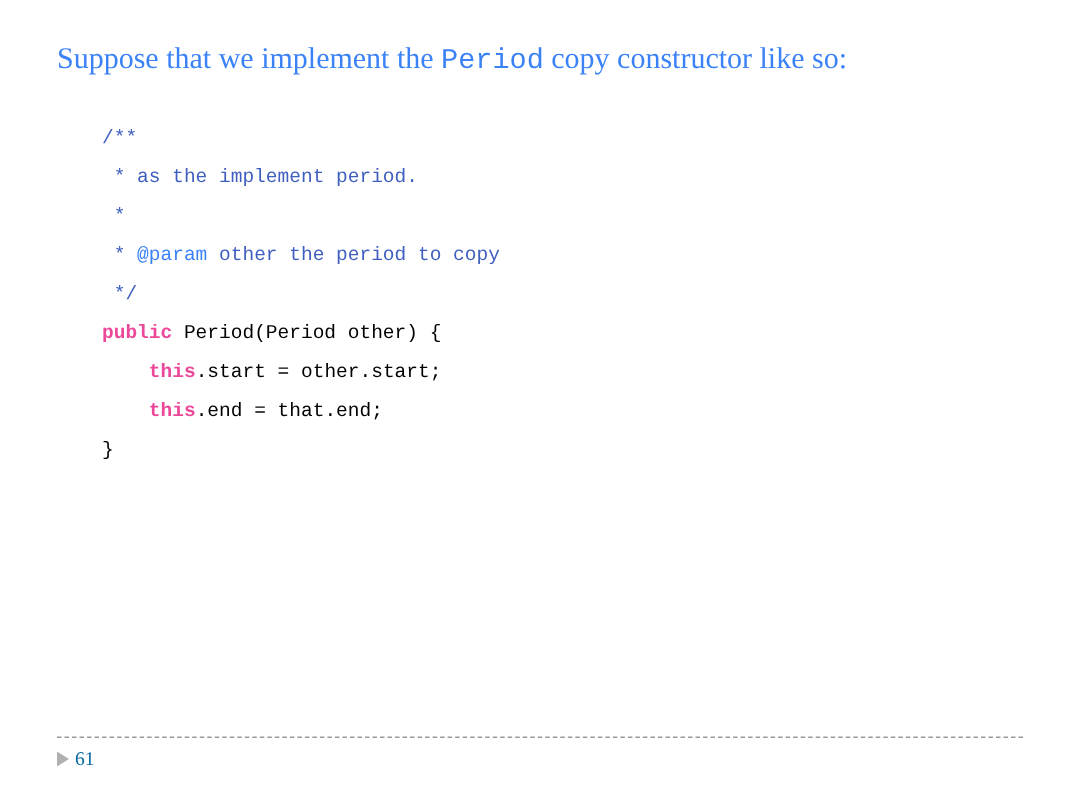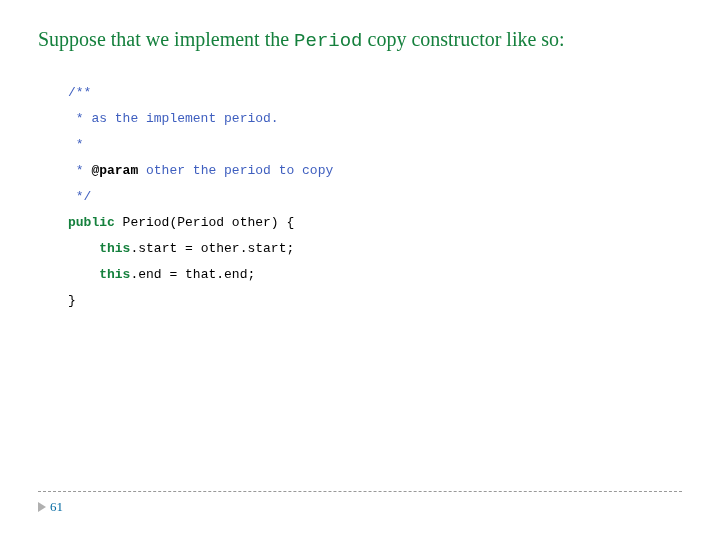--- a/index.html
+++ b/index.html
@@ -12,39 +12,39 @@
     overflow: hidden;
   }
   .slide {
     width: 100%;
     height: 100%;
     padding: 28px 38px 20px 38px;
     position: relative;
   }
   .title {
     font-size: 20px;
-    color: #15803d;
+    color: #3b82f6;
     font-weight: normal;
     margin-bottom: 28px;
   }
   .title .mono {
     font-family: Consolas, 'Courier New', monospace;
     font-size: 19px;
   }
   .code-block {
     margin-left: 30px;
     font-family: Consolas, 'Courier New', monospace;
     font-size: 13px;
     line-height: 2.0;
     color: #000;
   }
   .code-line { white-space: pre; }
   .c-comment { color: #3f5fbf; }
-  .c-javadoc-tag { color: #000000; font-weight: bold; }
-  .c-keyword { color: #15803d; font-weight: bold; }
+  .c-javadoc-tag { color: #3b82f6; font-weight: normal; }
+  .c-keyword { color: #ec4899; font-weight: bold; }
   .footer {
     position: absolute;
     left: 38px;
     right: 38px;
     bottom: 24px;
     border-top: 1px dashed #999;
     padding-top: 6px;
   }
   .page-num {
     font-family: Georgia, serif;

